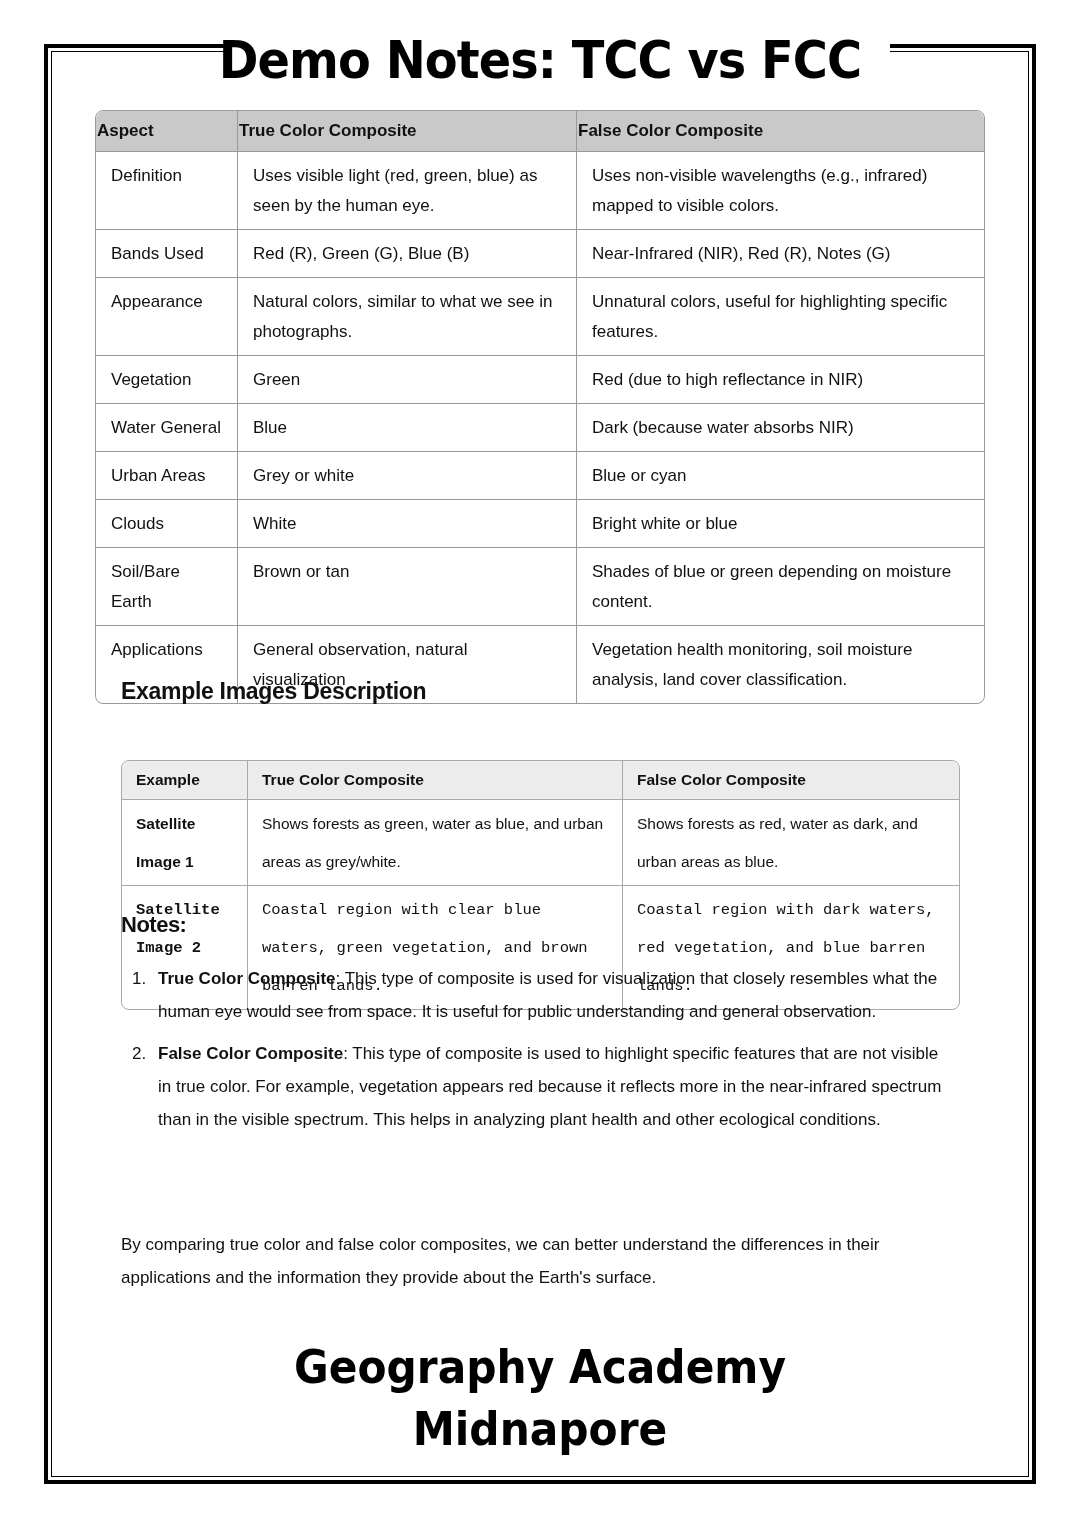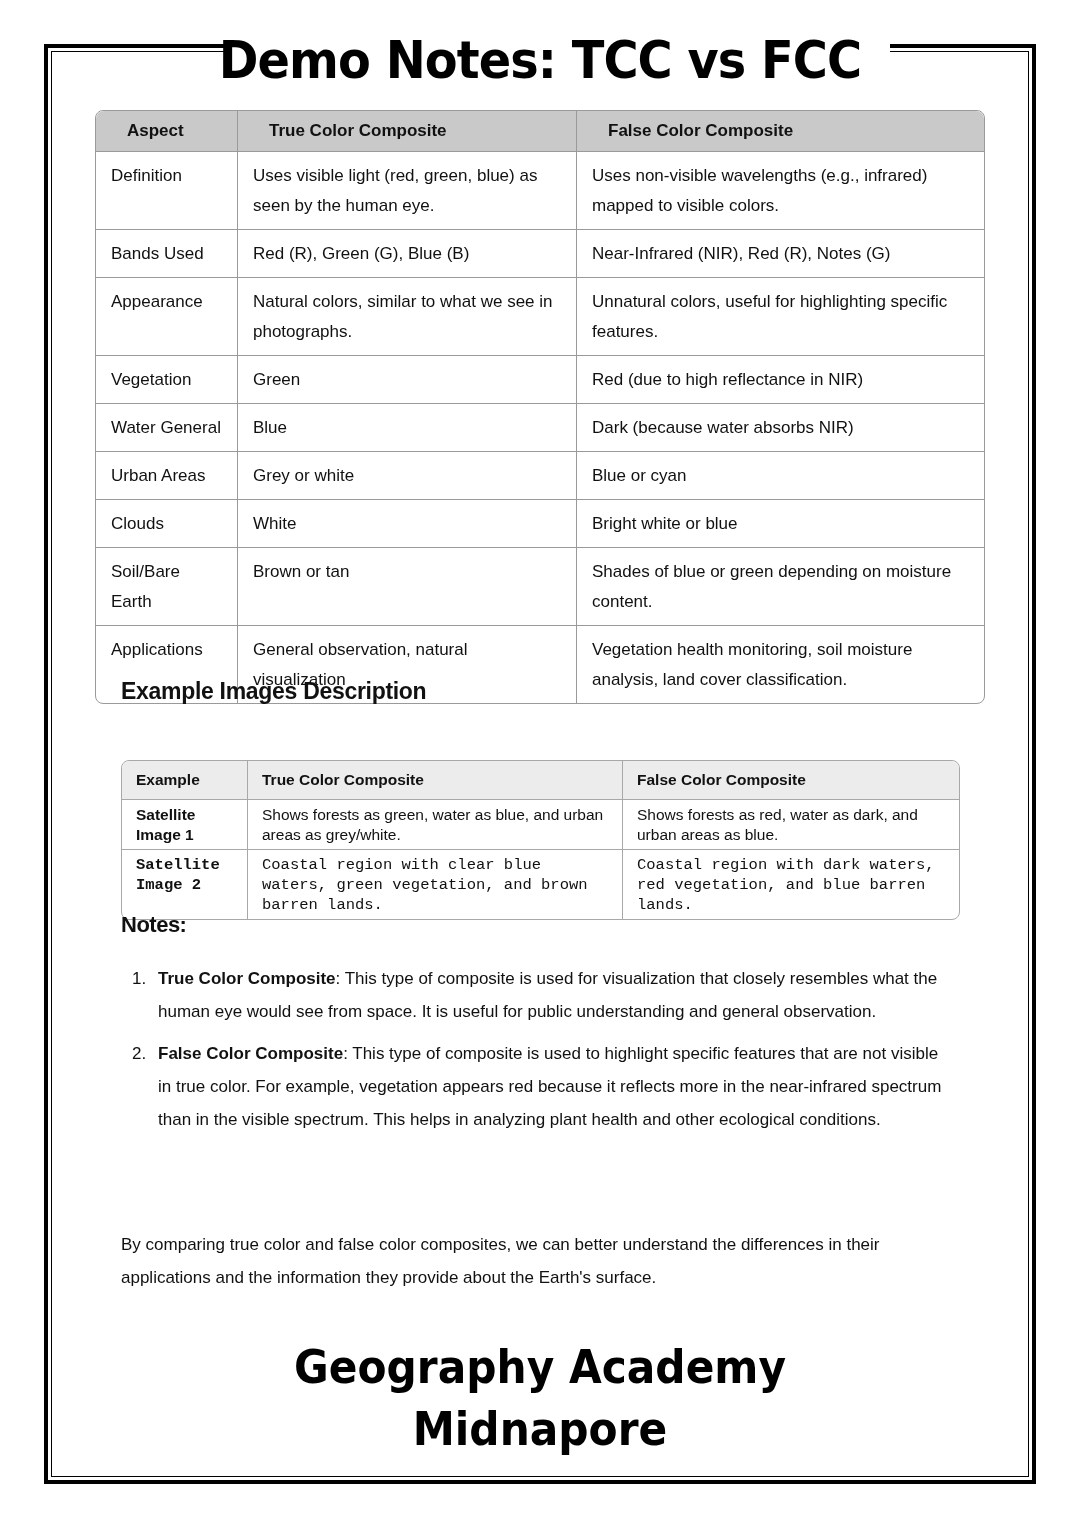--- a/index.html
+++ b/index.html
@@ -7,37 +7,37 @@
 
   
   .frame { position: absolute; left: 44px; top: 44px; width: 992px; height: 1440px; box-sizing: border-box; border: 4px solid #000; }
   .frame-inner { position: absolute; left: 3px; top: 3px; right: 3px; bottom: 3px; border: 1.5px solid #000; }
   .title-gap { position: absolute; left: 226px; top: 36px; width: 664px; height: 24px; background: #fff; }
 
   .page-title { position: absolute; left: 0; top: 24px; width: 1080px; text-align: center; font-family: "DejaVu Sans", sans-serif; font-weight: bold; font-size: 52px; letter-spacing: -1px; line-height: 72px; color: #000; transform: scaleX(0.92); }
 
   table { border-collapse: separate; border-spacing: 0; position: absolute; font-family: "Liberation Sans", sans-serif; }
   .t1 { left: 95px; top: 110px; width: 890px; border: 1px solid #9a9a9a; border-radius: 8px; font-size: 17px; }
-  .t1 th { background: #c9c9c9; text-align: left; font-weight: bold; height: 40px; padding: 0 31px; border-right: 1px solid #9a9a9a; border-bottom: 1px solid #9a9a9a; }
+  .t1 th { background: #c9c9c9; text-align: left; font-weight: bold; height: 40px; padding: 0 1px; border-right: 1px solid #9a9a9a; border-bottom: 1px solid #9a9a9a; }
   .t1 th:last-child, .t1 td:last-child { border-right: none; }
   .t1 th:first-child { border-top-left-radius: 8px; }
   .t1 th:last-child { border-top-right-radius: 8px; }
   .t1 td { vertical-align: top; padding: 9px 15px 8px 15px; line-height: 30px; border-right: 1px solid #9a9a9a; border-bottom: 1px solid #9a9a9a; }
   .t1 tr:last-child td { border-bottom: none; }
   .t1 td.aspect { font-weight: normal; width: 111px; }
   .t1 td.tcc { width: 308px; }
 
   .section-h { position: absolute; left: 121px; top: 678px; font-size: 23px; font-weight: bold; margin: 0; letter-spacing: -0.3px; }
 
   .t2 { left: 121px; top: 760px; width: 839px; border: 1px solid #a8a8a8; border-radius: 8px; font-size: 15.5px; }
   .t2 th { background: #ececec; text-align: left; font-weight: bold; height: 38px; padding: 0 14px; border-right: 1px solid #a8a8a8; border-bottom: 1px solid #a8a8a8; }
   .t2 th:first-child { border-top-left-radius: 8px; }
   .t2 th:last-child { border-top-right-radius: 8px; }
   .t2 th:last-child, .t2 td:last-child { border-right: none; }
-  .t2 td { vertical-align: top; padding: 5px 14px 4px 14px; line-height: 20px; border-right: 1px solid #a8a8a8; border-bottom: 1px solid #a8a8a8; }
+  .t2 td { vertical-align: top; padding: 5px 14px 4px 14px; line-height: 38px; border-right: 1px solid #a8a8a8; border-bottom: 1px solid #a8a8a8; }
   .t2 tr:last-child td { border-bottom: none; font-family: Liberation Mono, monospace; }
   .t2 td.ex { font-weight: bold; width: 97px; }
   .t2 td.tcc { width: 346px; }
 
   .notes-h { position: absolute; left: 121px; top: 912px; font-size: 22px; font-weight: bold; margin: 0; letter-spacing: -0.5px; }
   .notes-list { position: absolute; left: 121px; top: 962px; width: 830px; margin: 0; padding: 0; list-style: none; font-size: 17px; line-height: 33px; }
   .notes-list li { position: relative; padding-left: 37px; margin-bottom: 9px; }
   .notes-list .num { position: absolute; left: 11px; top: 0; }
   .notes-list b { font-weight: bold; }
   .summary { position: absolute; left: 121px; top: 1228px; width: 830px; font-size: 17px; line-height: 33px; margin: 0; }

